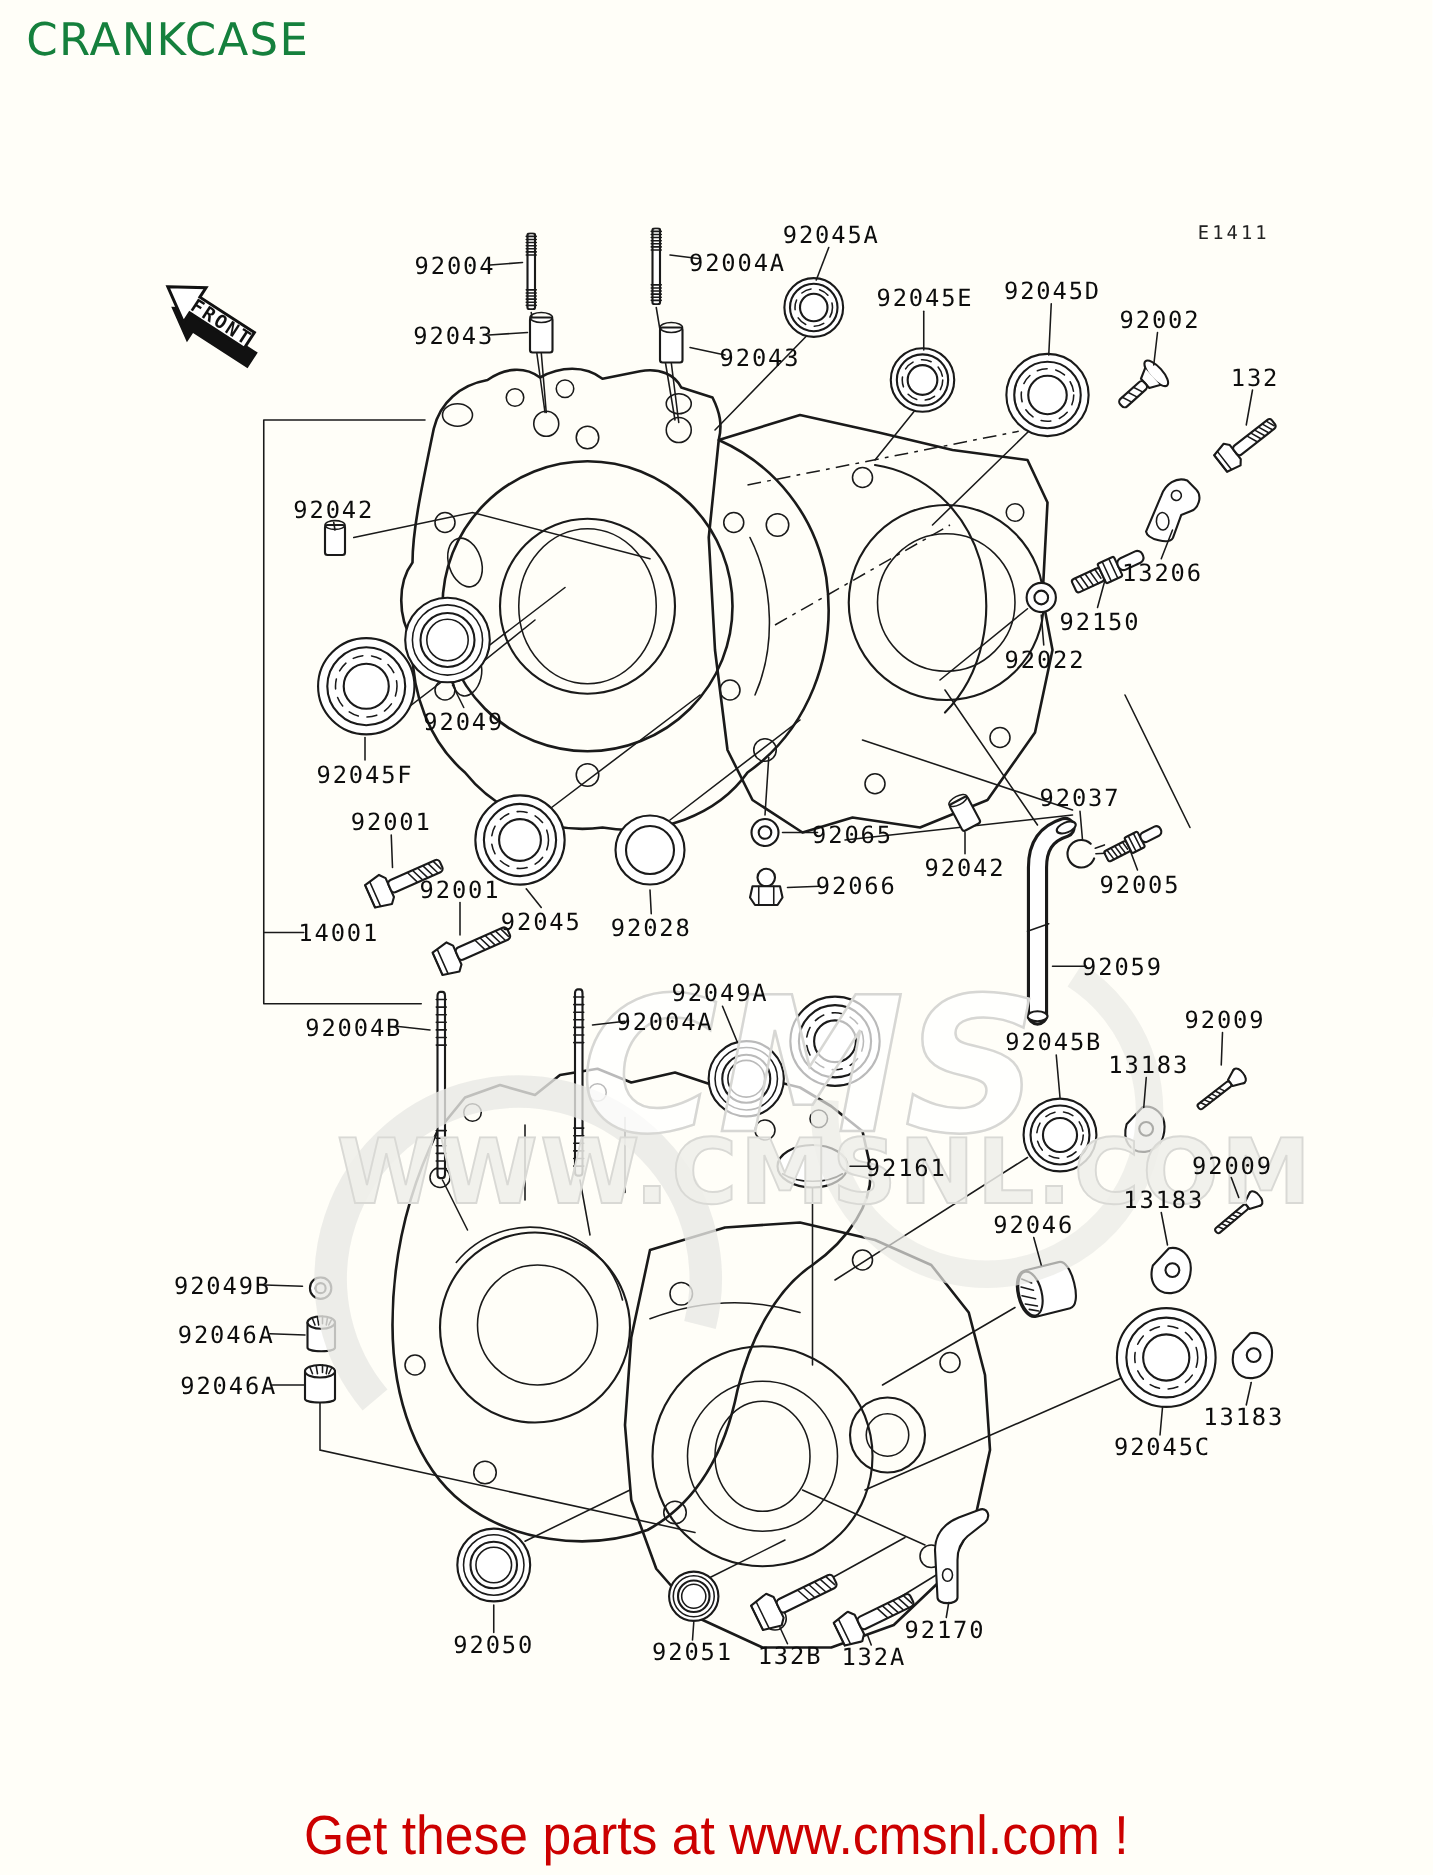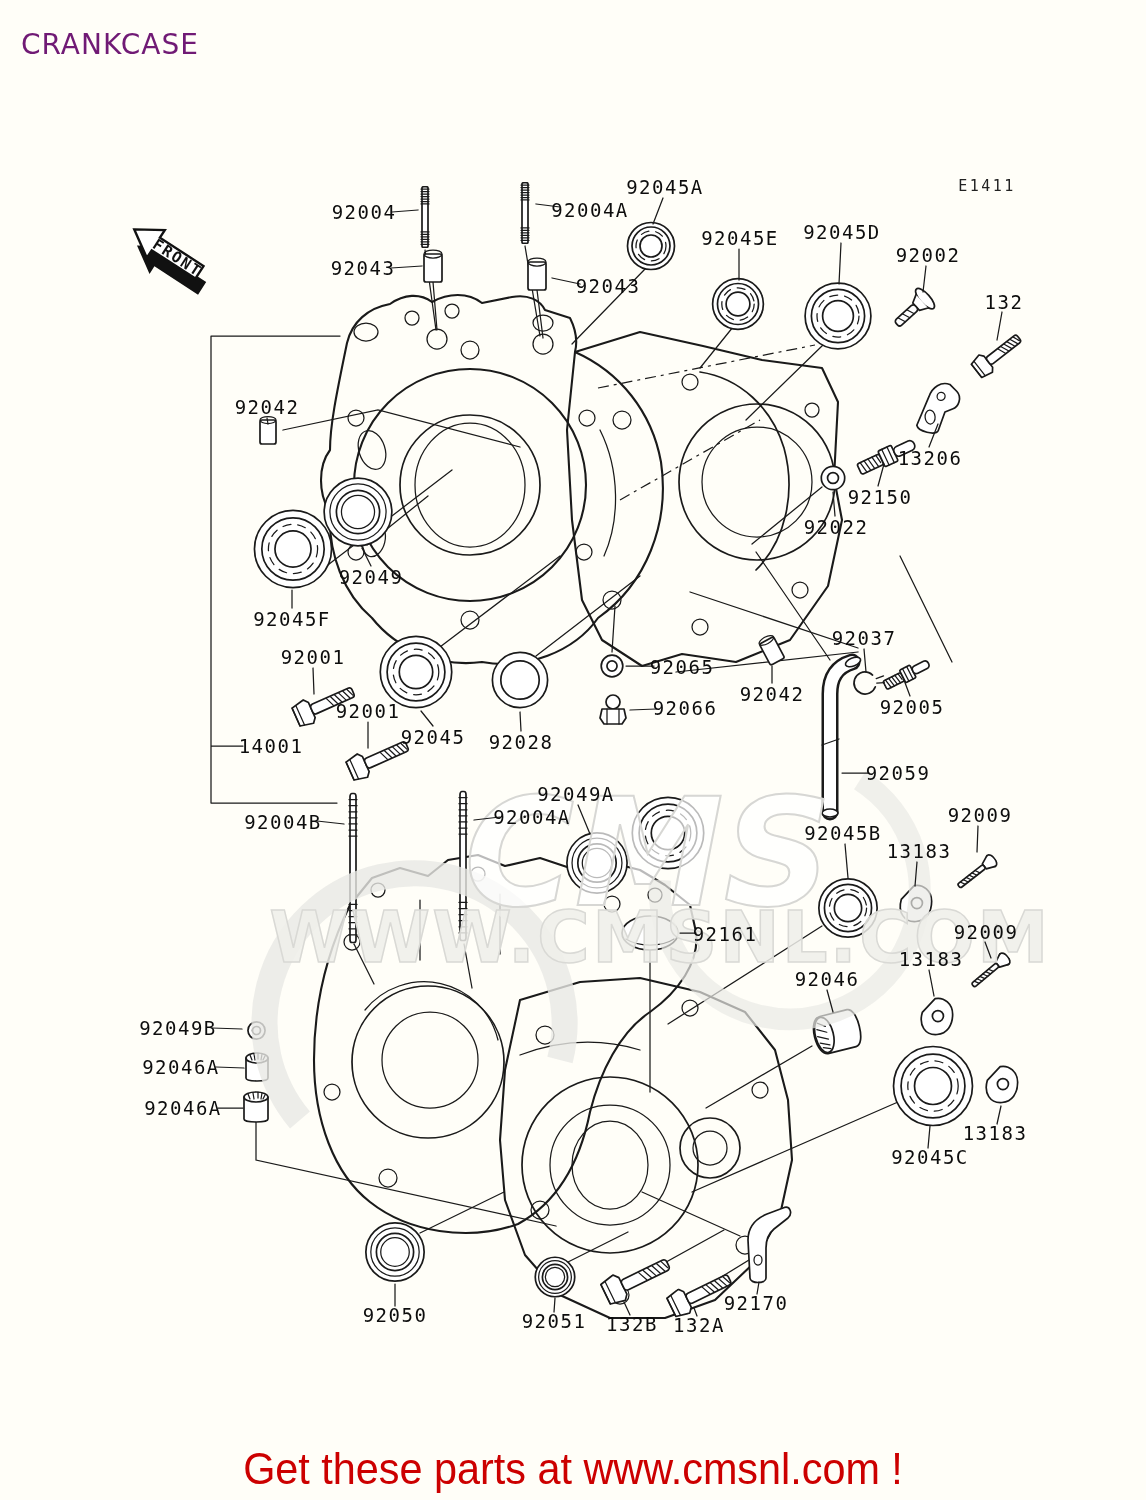--- a/index.html
+++ b/index.html
@@ -4,22 +4,22 @@
 <style>
   html,body{margin:0;padding:0;background:#ffffff;}
   .page{
     position:relative;
     width:1146px;height:1500px;
     background:#fffef8;
     overflow:hidden;
     font-family:"DejaVu Sans",sans-serif;
   }
   .page-title{
-    position:absolute;left:21px;top:28px;
-    font-size:28px;color:#701a75;letter-spacing:1px;
+    position:absolute;left:21px;top:12px;
+    font-size:36px;color:#15803d;letter-spacing:1px;
     font-family:"DejaVu Sans",sans-serif;
   }
   .banner{
     position:absolute;left:0;top:1444px;width:1146px;
     text-align:center;
     font-family:"Liberation Sans",sans-serif;
     font-size:44px;color:#cc0000;
     transform:scaleX(0.94);transform-origin:center;
     white-space:nowrap;
   }

